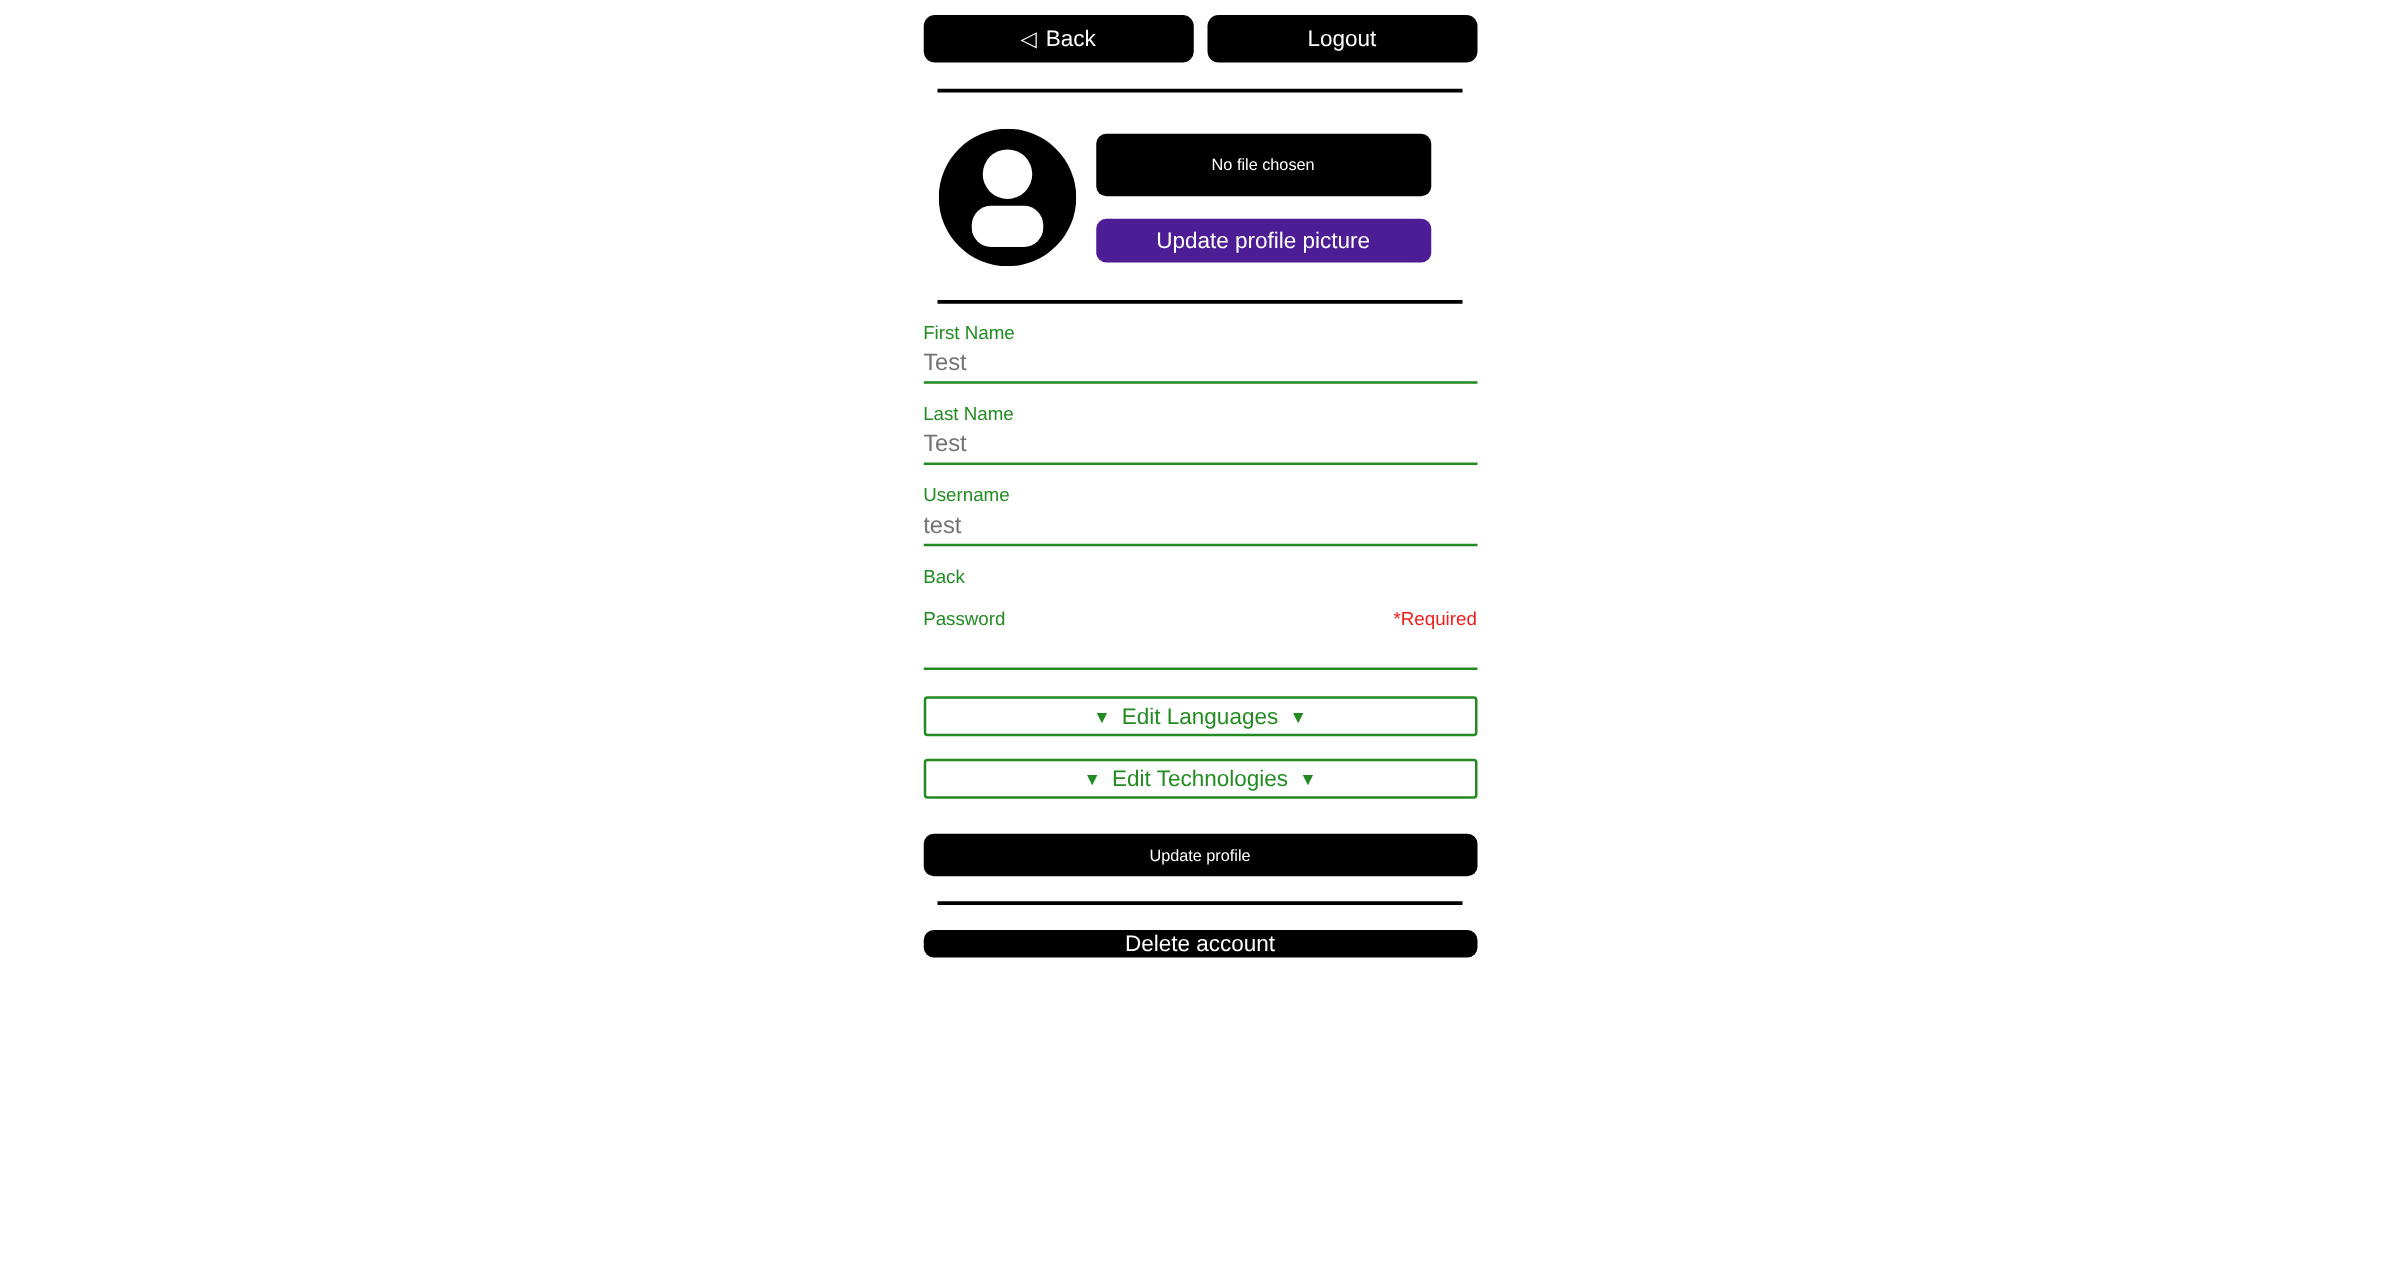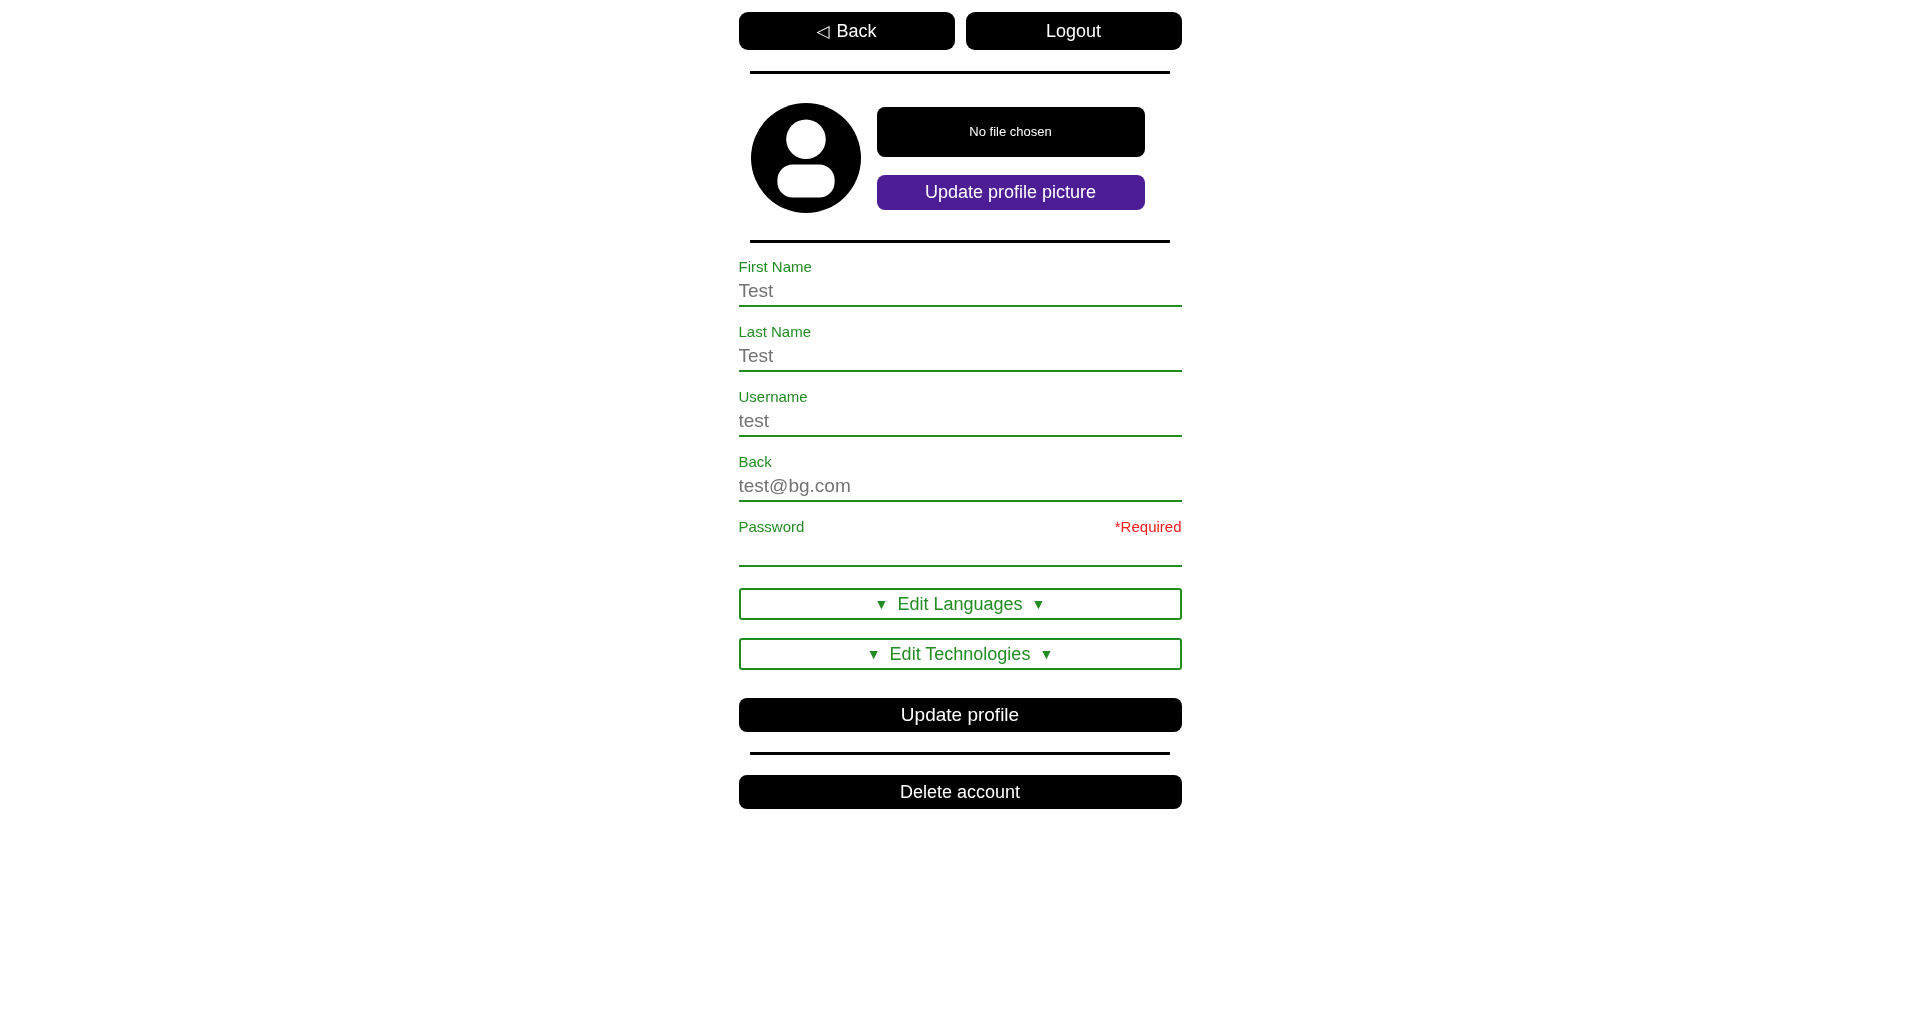--- a/index.html
+++ b/index.html
@@ -106,28 +106,28 @@
   }
   .toggle-btn .tri { font-size: 14px; line-height: 1; }
   .toggle-btn.first { margin-top: 21px; }
 
   .update-profile-btn {
     width: 100%;
     height: 34px;
     margin-top: 28px;
     background: #000000; color: #ffffff;
     border: none; border-radius: 8px;
-    font-size: 19px;
+    font-size: 13px;
     font-family: "Liberation Sans", sans-serif;
     cursor: pointer;
   }
   .divider-3 { margin-top: 20px; }
   .delete-btn {
     width: 100%;
-    height: 34px;
+    height: 22px;
     margin-top: 20px;
     background: #000000; color: #ffffff;
     border: none; border-radius: 8px;
     font-size: 18px;
     font-family: "Liberation Sans", sans-serif;
     cursor: pointer;
   }
 </style>
 </head>
 <body>
@@ -183,21 +183,20 @@
       <div class="field-label-row">
         <span class="field-label">Username</span>
       </div>
       <input class="field-input" type="text" value="test" style="">
     </div>
 
     <div class="field">
       <div class="field-label-row">
         <span class="field-label">Back</span>
       </div>
-      <input class="field-input" type="text" value="test@bg.com" style="">
     </div>
 
     <div class="field">
       <div class="field-label-row">
         <span class="field-label">Password</span>
         <span class="required-note">*Required</span>
       </div>
       <input class="field-input" type="password" value="" style="">
     </div>
 

